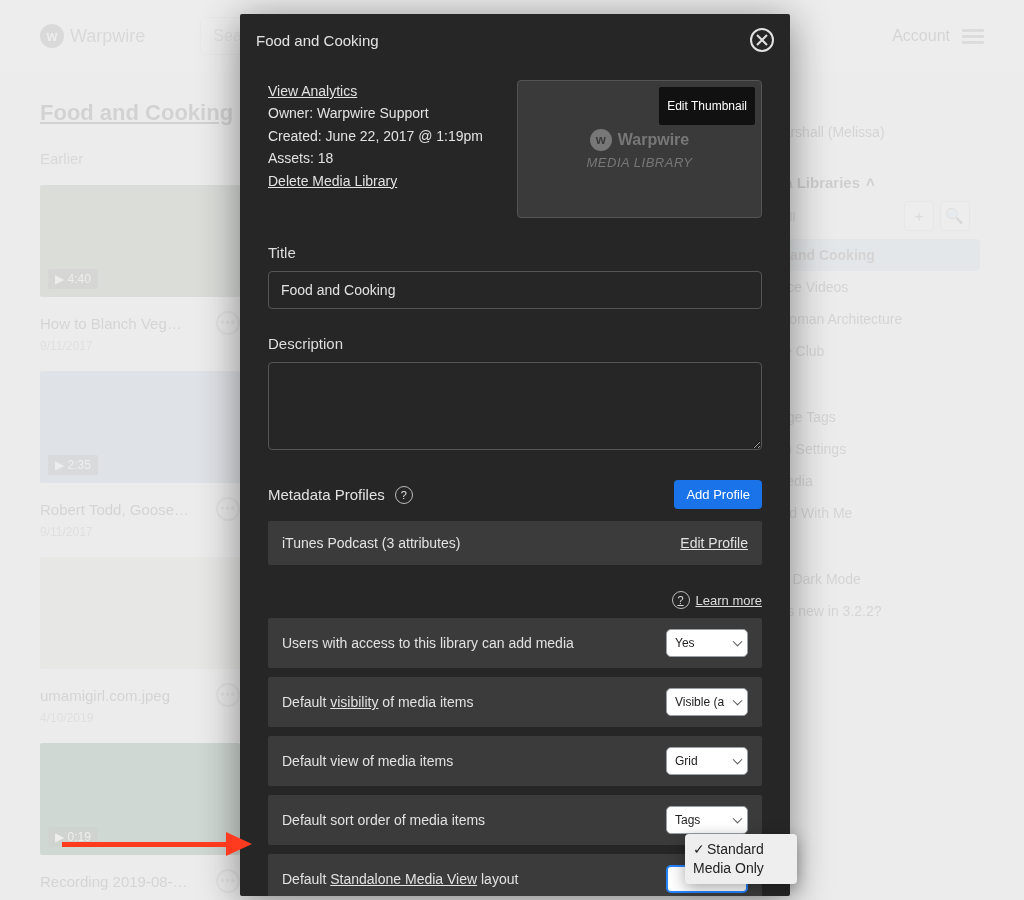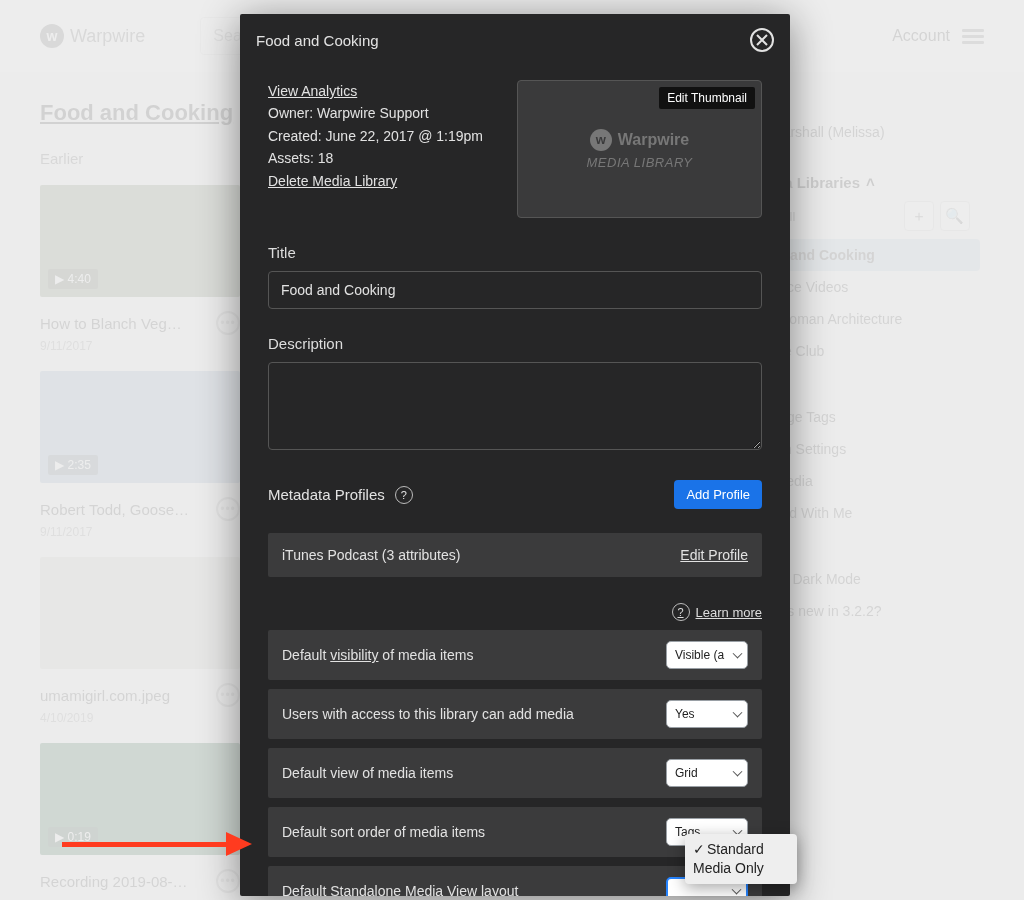--- a/index.html
+++ b/index.html
@@ -45,36 +45,36 @@
 .modal-head { padding: 14px 16px; display:flex; align-items:center; }
 .modal-head h3 { font-size: 15px; font-weight: 400; }
 .close-btn { margin-left:auto; width:24px; height:24px; border:2px solid #e2e2e2; border-radius:50%; display:flex; align-items:center; justify-content:center; cursor:pointer; }
 .close-btn svg { width:12px; height:12px; }
 .modal-body { padding: 14px 28px 20px; overflow:hidden; flex:1; }
 
 .top-row { display:flex; gap:26px; }
 .meta-col { flex:1; font-size:14px; line-height:1.6; }
 .meta-col a { color:#e2e2e2; text-decoration: underline; }
 .thumb-box { width: 245px; height: 138px; border:1px solid #555; border-radius:4px; background:#3a3a3b; position:relative; display:flex; flex-direction:column; align-items:center; justify-content:center; color:#777; }
-.thumb-box .edit-tag { position:absolute; top:6px; right:6px; background:#111; color:#fff; font-size:12px; padding:4px 8px; border-radius:2px; }
+.thumb-box .edit-tag { position:absolute; top:6px; right:6px; background:#111; color:#fff; font-size:12px; padding:12px 8px; border-radius:2px; }
 .thumb-box .wp-logo { display:flex; align-items:center; gap:6px; font-size:16px; font-weight:600; }
 .thumb-box .wp-logo-circle { width:22px; height:22px; border-radius:50%; background:#777; color:#3a3a3b; display:flex; align-items:center; justify-content:center; font-size:13px; font-weight:700; }
 .thumb-box .wp-sub { font-size:13px; font-style:italic; letter-spacing:.5px; margin-top:4px; }
 
 .form-label { font-size:15px; margin-top:26px; margin-bottom:10px; color:#ddd; }
 .text-input { width:100%; background:#262627; border:1px solid #555; border-radius:4px; padding:10px 12px; color:#e2e2e2; font-size:14px; }
 .textarea { height: 88px; resize: both; }
 
 .section-row { display:flex; align-items:center; margin-top:26px; gap:10px; }
 .section-row h5 { font-size:15px; font-weight:400; }
 .help-icon { width:18px; height:18px; border:1.5px solid #bbb; border-radius:50%; display:flex; align-items:center; justify-content:center; font-size:11px; }
 .add-profile-btn { margin-left:auto; background:#1a73e8; color:#fff; border:none; padding:7px 12px; border-radius:4px; font-size:13px; }
 .learn-more { margin-left:auto; display:flex; align-items:center; gap:6px; font-size:13px; text-decoration:underline; color:#ddd; }
 
-.profile-row { margin-top:24px; background:#3b3b3c; padding:14px 14px; display:flex; align-items:center; font-size:14px; border-radius:2px; }
+.profile-row { margin-top:12px; background:#3b3b3c; padding:14px 14px; display:flex; align-items:center; font-size:14px; border-radius:2px; }
 .profile-row a { margin-left:auto; color:#e2e2e2; text-decoration:underline; }
 
 .opt-row { margin-top:9px; background:#3b3b3c; padding:11px 14px; display:flex; align-items:center; font-size:14px; border-radius:2px; }
 .opt-row:first-of-type { margin-top:14px; }
 .opt-row .opt-label { flex:1; }
 .opt-row .opt-label u { text-decoration:underline; }
 .select { width:82px; height:28px; background:#fff; color:#222; border:1px solid #9aa0a6; border-radius:5px; padding:0 18px 0 8px; font-size:12px; position:relative; display:flex; align-items:center; white-space:nowrap; overflow:hidden; }
 .select::after { content:""; position:absolute; right:6px; top:50%; width:6px; height:6px; border-right:1.5px solid #555; border-bottom:1.5px solid #555; transform: translateY(-70%) rotate(45deg); }
 .select.open { border:2px solid #2684ff; }
 
@@ -226,29 +226,29 @@
     </div>
 
     <div class="section-row">
       <span class="learn-more">
         <span class="help-icon">?</span>
         <span>Learn more</span>
       </span>
     </div>
 
     <div class="opt-row">
+      <span class="opt-label">Users with access to this library can add media</span>
+      <div class="select">
+          <span>Yes</span>
+        </div>
+    </div>
+    <div class="opt-row">
       <span class="opt-label"><span>Default </span><u>visibility</u><span> of media items</span></span>
       <div class="select">
           <span>Visible (a</span>
-        </div>
-    </div>
-    <div class="opt-row">
-      <span class="opt-label">Users with access to this library can add media</span>
-      <div class="select">
-          <span>Yes</span>
         </div>
     </div>
     <div class="opt-row">
       <span class="opt-label">Default view of media items</span>
       <div class="select">
           <span>Grid</span>
         </div>
     </div>
     <div class="opt-row">
       <span class="opt-label">Default sort order of media items</span>

